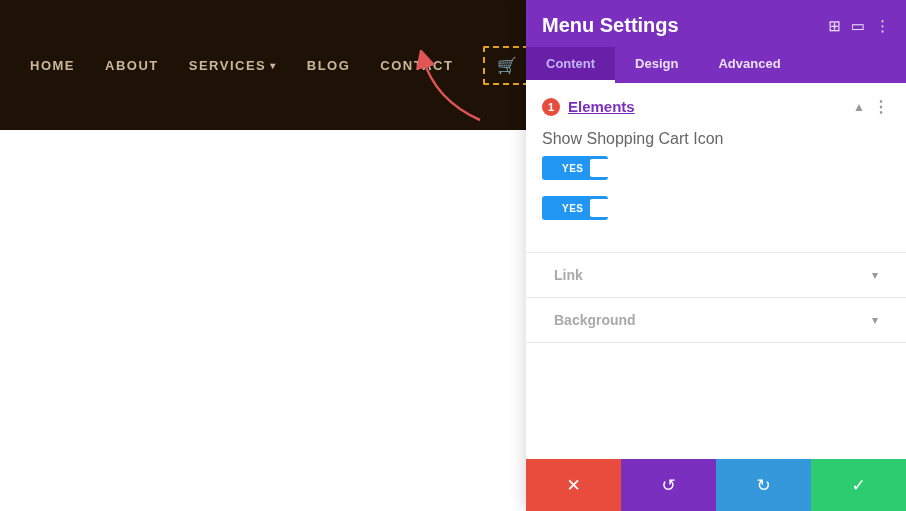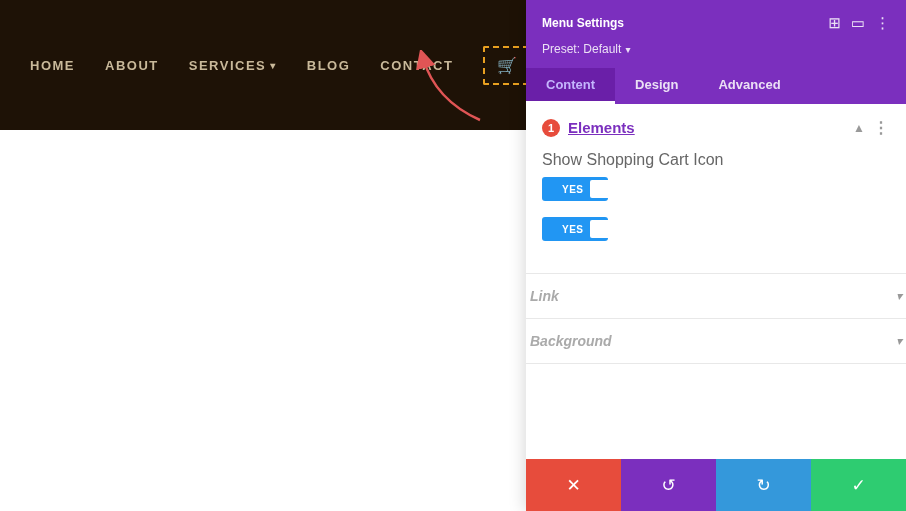--- a/index.html
+++ b/index.html
@@ -101,21 +101,21 @@
 
     .panel-header-top {
       display: flex;
       align-items: center;
       justify-content: space-between;
       margin-bottom: 10px;
     }
 
     .panel-title {
       color: #fff;
-      font-size: 12px;
+      font-size: 20px;
       font-weight: 700;
     }
 
     .panel-header-actions {
       display: flex;
       align-items: center;
       gap: 10px;
     }
 
     .panel-preset {
@@ -279,22 +279,21 @@
     .toggle-thumb {
       width: 22px;
       height: 18px;
       background: #fff;
       border-radius: 2px;
       flex-shrink: 0;
     }
 
     
     .section-collapsed .section-header {
-      padding: 14px 4px;
-      font-style: italic;
+      padding: 14px 28px;
     }
 
     .section-title-gray {
       color: #aaa;
       font-size: 14px;
       font-weight: 600;
     }
 
     
     .panel-footer {
@@ -360,21 +359,20 @@
 
   <div class="panel-header">
     <div class="panel-header-top">
       <span class="panel-title">Menu Settings</span>
       <div class="panel-header-actions">
         <span class="panel-header-icon">⊞</span>
         <span class="panel-header-icon">▭</span>
         <span class="panel-header-icon">⋮</span>
       </div>
     </div>
-    <div class="panel-preset">Preset: Default</div>
   </div>
 
   <div class="panel-tabs">
     <div class="panel-tab active">Content</div>
     <div class="panel-tab">Design</div>
     <div class="panel-tab">Advanced</div>
   </div>
 
   <div class="panel-body">
 

